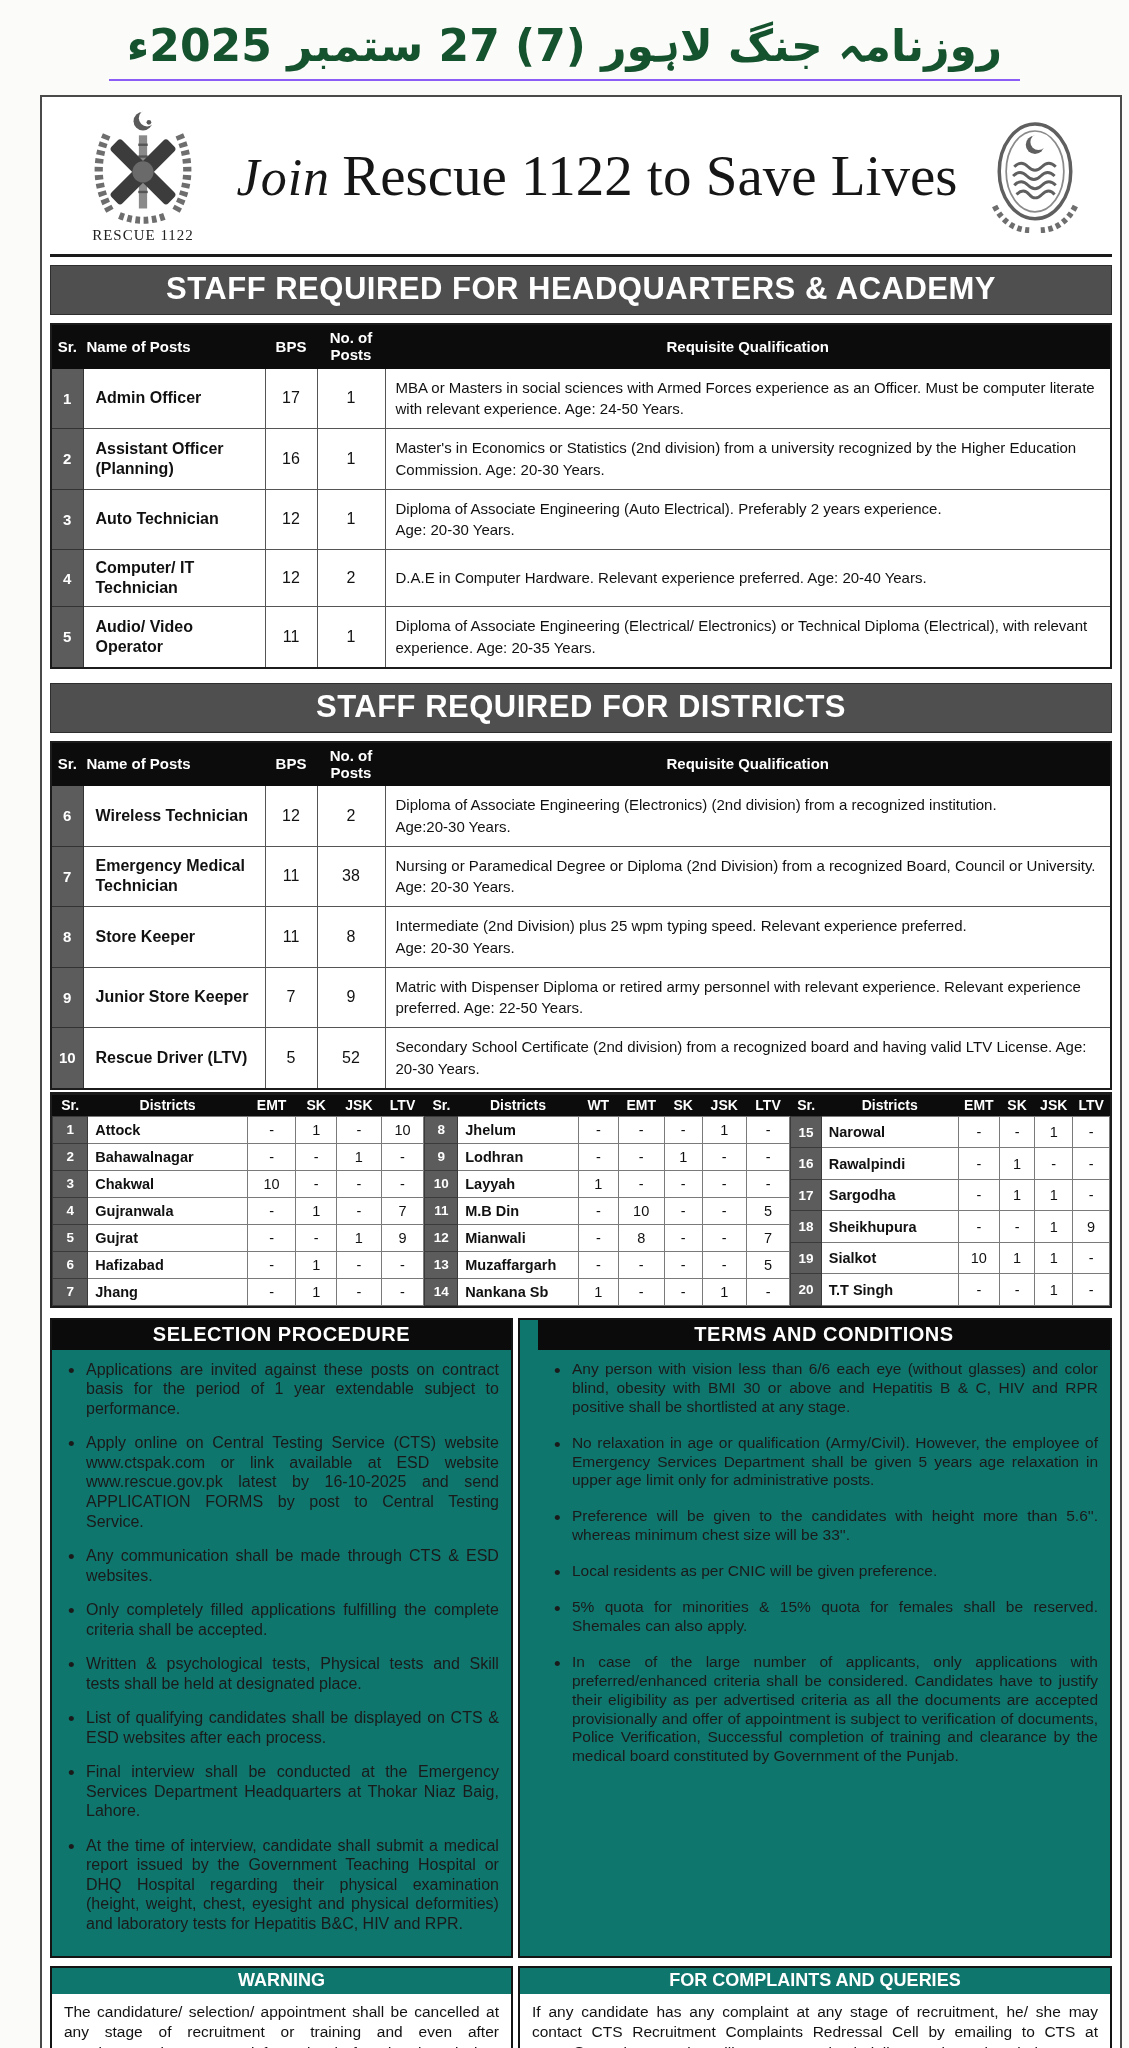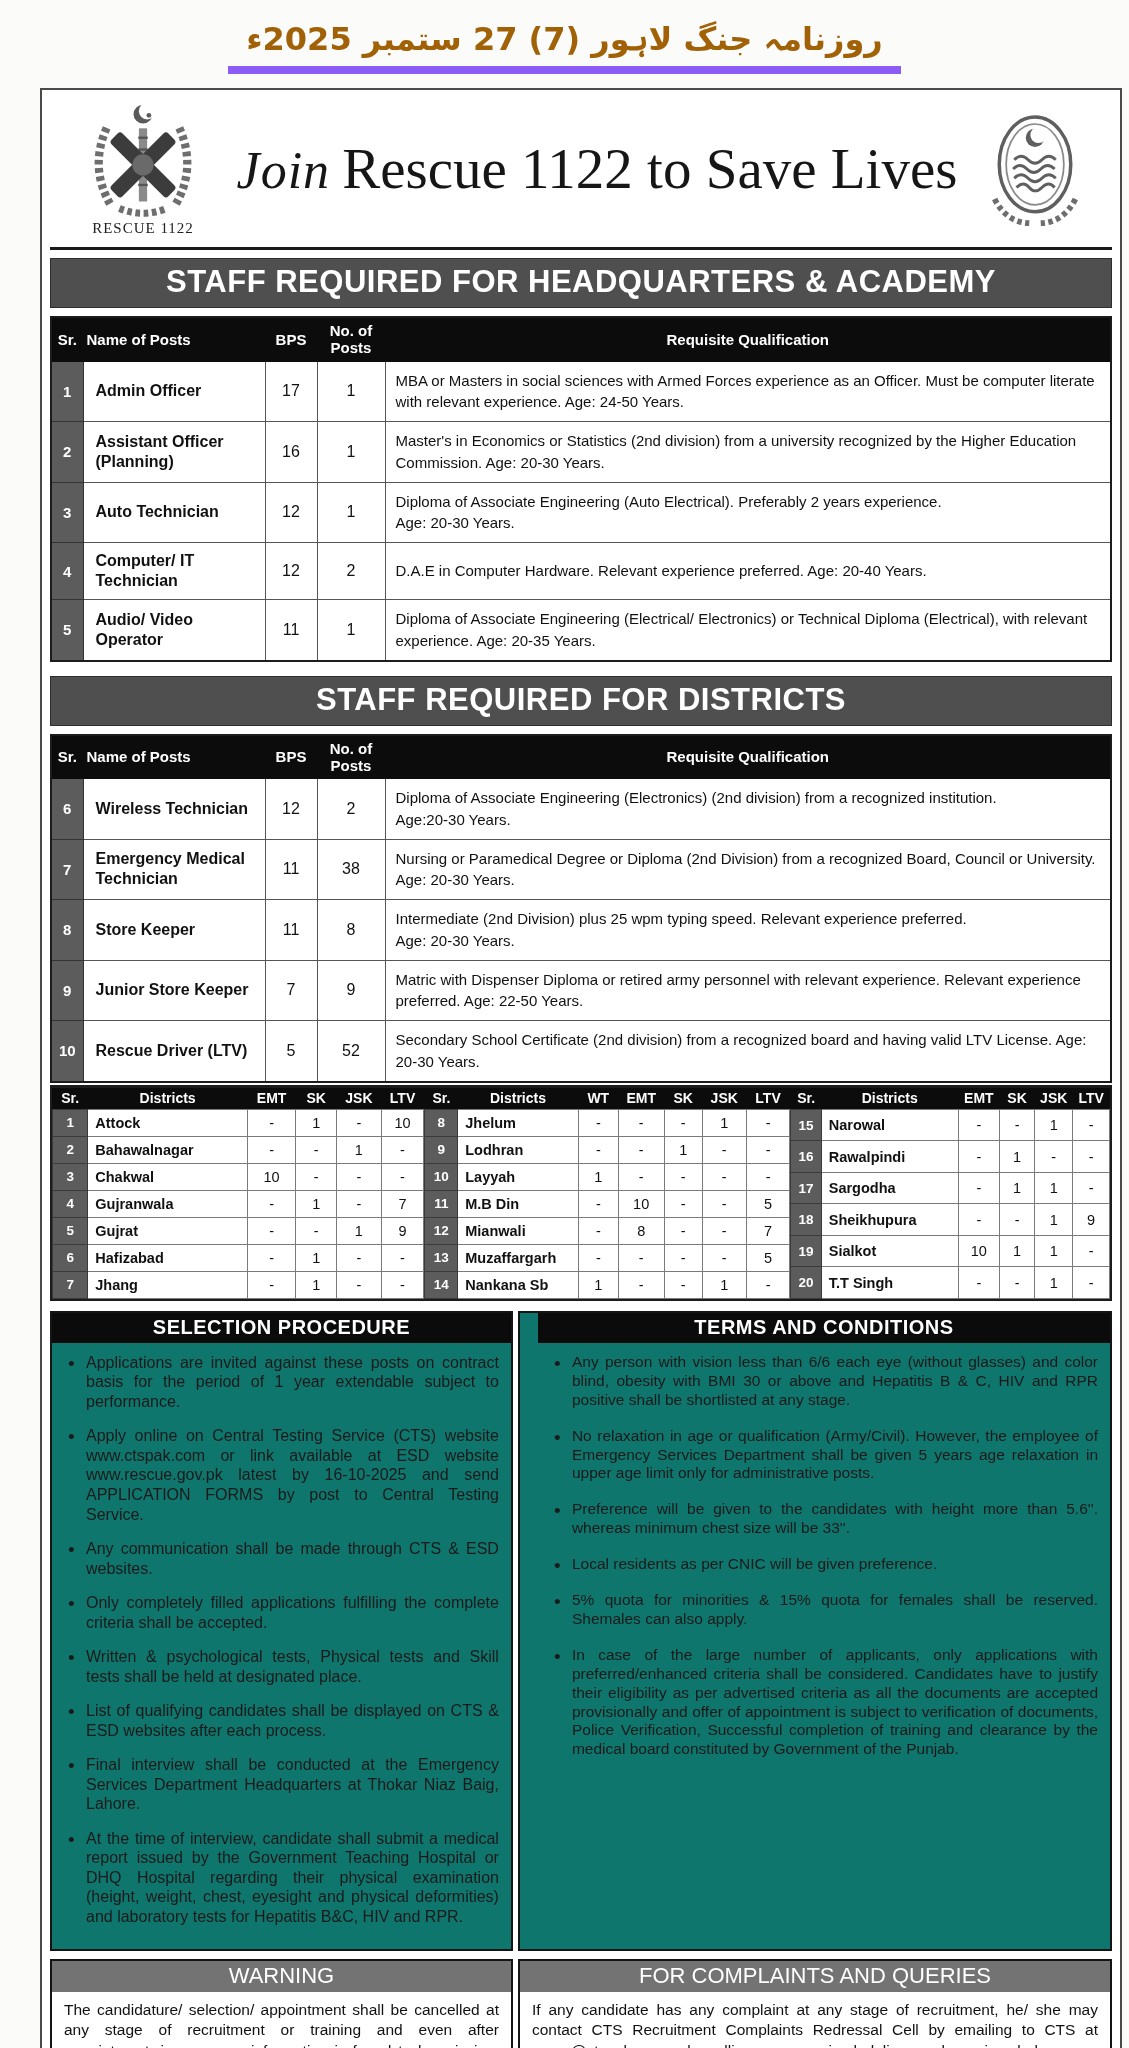--- a/index.html
+++ b/index.html
@@ -15,24 +15,24 @@
     background: #fbfbf9;
     padding-top: 18px;
     position: relative;
     min-height: 2048px;
   }
   
   .masthead { text-align: center; margin-bottom: 14px; }
   .masthead-inner {
     display: inline-block;
     font-family: "DejaVu Sans", sans-serif;
-    font-size: 32px;
-    font-weight: 700;
-    color: #a16207;
-    border-bottom: 8px solid #8b5cf6;
+    font-size: 44px;
+    font-weight: 700;
+    color: #14532d;
+    border-bottom: 2px solid #8b5cf6;
     padding: 2px 18px 8px 18px;
     direction: rtl;
   }
   
   .main-box {
     margin: 0 7px 6px 40px;
     border: 2px solid #4a4a4a;
     background: #ffffff;
     padding-bottom: 10px;
   }
@@ -209,24 +209,24 @@
     top: -1px;
     font-size: 19px;
   }
   .proc-box.right .proc-body li { font-size: 15.5px; margin-bottom: 17px; }
   
   .warn-row { display: flex; gap: 5px; margin: 8px 8px 0 8px; align-items: stretch; }
   .warn-box { border: 2px solid #141414; background: #fff; }
   .warn-box.left  { width: 43.8%; }
   .warn-box.right { width: 56.2%; }
   .warn-title {
-    background: #737373;
+    background: #0f766e;
     color: #fff;
-    font-weight: 400;
-    font-size: 22px;
+    font-weight: 700;
+    font-size: 18px;
     text-align: center;
     padding: 2px 0 3px 0;
   }
   .warn-text {
     padding: 8px 12px 10px 12px;
     font-size: 15.5px;
     line-height: 1.3;
     text-align: justify;
   }
   svg { display: block; }

